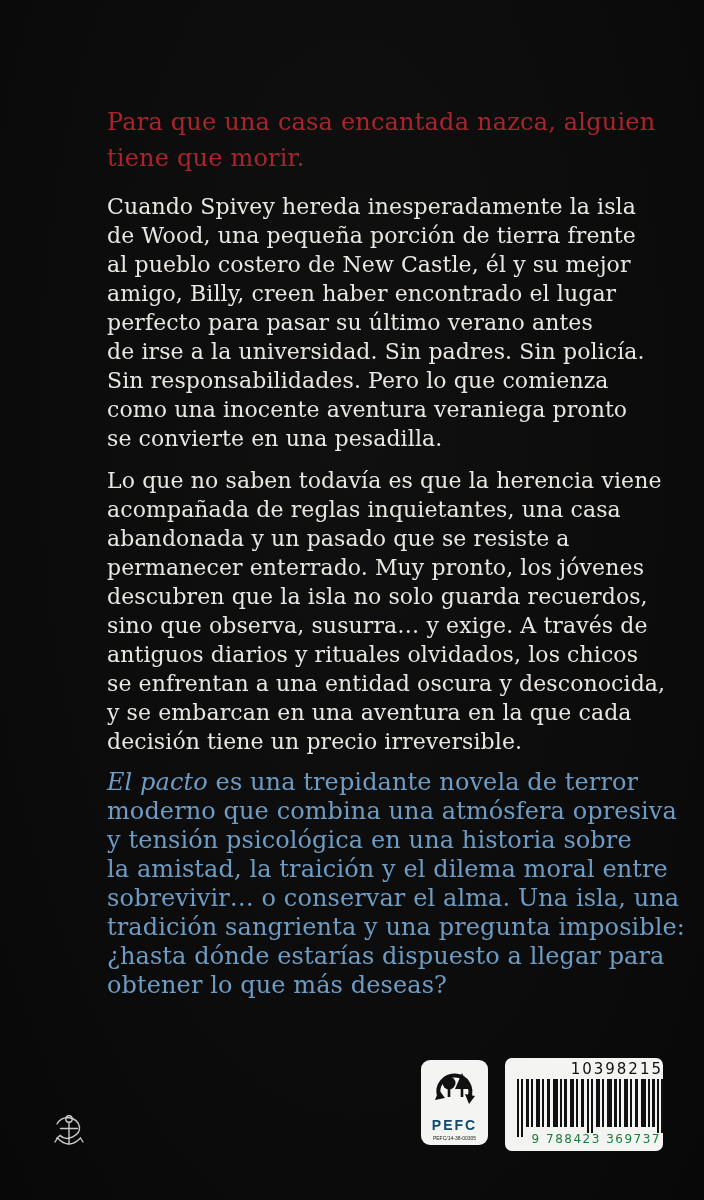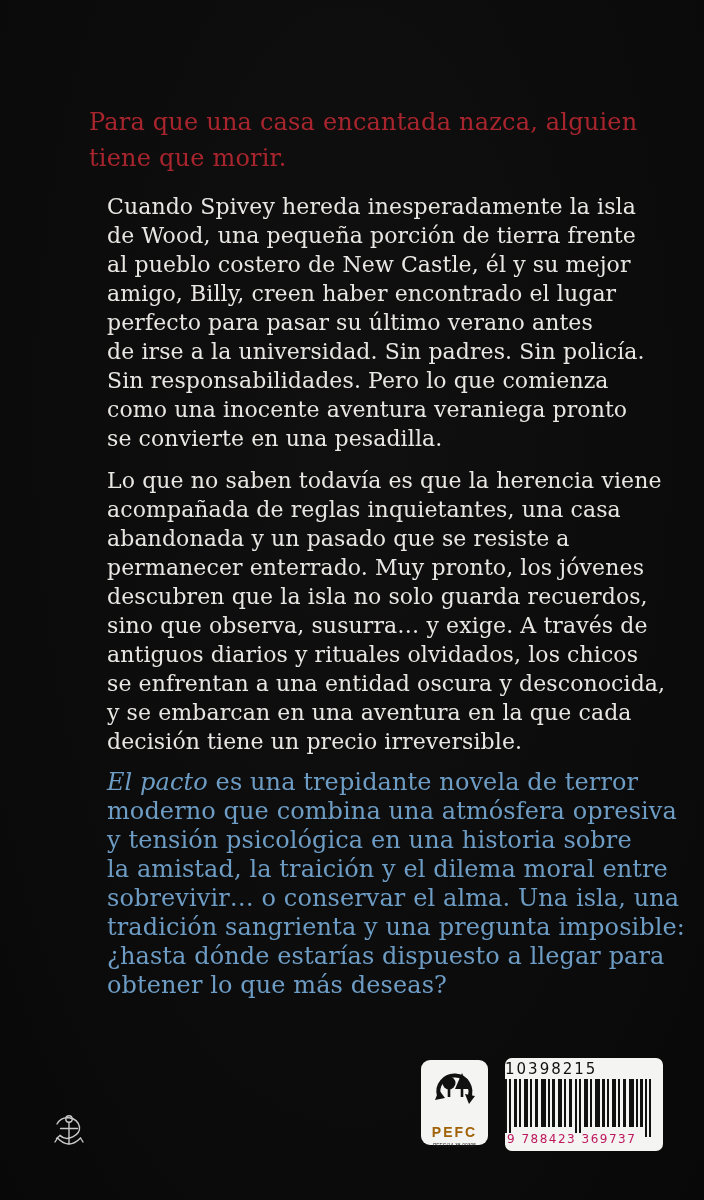--- a/index.html
+++ b/index.html
@@ -10,21 +10,21 @@
   .cover {
     position: relative;
     width: 704px;
     height: 1200px;
     background: radial-gradient(ellipse at 50% 35%, #111010 0%, #0b0b0b 70%, #080808 100%);
     overflow: hidden;
     font-family: "DejaVu Serif", serif;
   }
   .tagline {
     position: absolute;
-    left: 89px;
+    left: 107px;
     top: 104px;
     width: 585px;
     font-size: 24px;
     line-height: 36px;
     color: #a8252d;
     white-space: pre-line;
     letter-spacing: 0.2px;
   }
   .body-para {
     position: absolute;
@@ -81,55 +81,55 @@
     align-items: center;
     justify-content: flex-start;
     padding-top: 6px;
     box-sizing: border-box;
   }
   .pefc-label {
     font-family: "Liberation Sans", sans-serif;
     font-weight: bold;
     font-size: 14px;
     letter-spacing: 2px;
-    color: #a16207;
-    margin-top: 12px;
+    color: #0c4a6e;
+    margin-top: 5px;
   }
   .pefc-code {
     font-family: "Liberation Sans", sans-serif;
     font-size: 5px;
     color: #222;
     margin-top: 2px;
   }
   .barcode-box {
     position: absolute;
     left: 505px;
     top: 1058px;
     width: 158px;
     height: 93px;
     background: #f4f4f2;
     border-radius: 7px;
     display: flex;
     flex-direction: column;
-    align-items: flex-start;
+    align-items: flex-end;
     box-sizing: border-box;
     padding-top: 3px;
   }
   .barcode-top-number {
     font-family: "DejaVu Sans", sans-serif;
     font-size: 15px;
     color: #111;
     letter-spacing: 2px;
     line-height: 17px;
   }
   .barcode-bars { margin-top: 1px; }
   .barcode-digits {
     font-family: "DejaVu Sans", sans-serif;
     font-size: 12px;
-    color: #be185d;
+    color: #15803d;
     letter-spacing: 1.5px;
     line-height: 12px;
     margin-top: -10px;
     background: #f4f4f2;
     padding: 0 2px;
   }
 </style>
 </head>
 <body>
 

